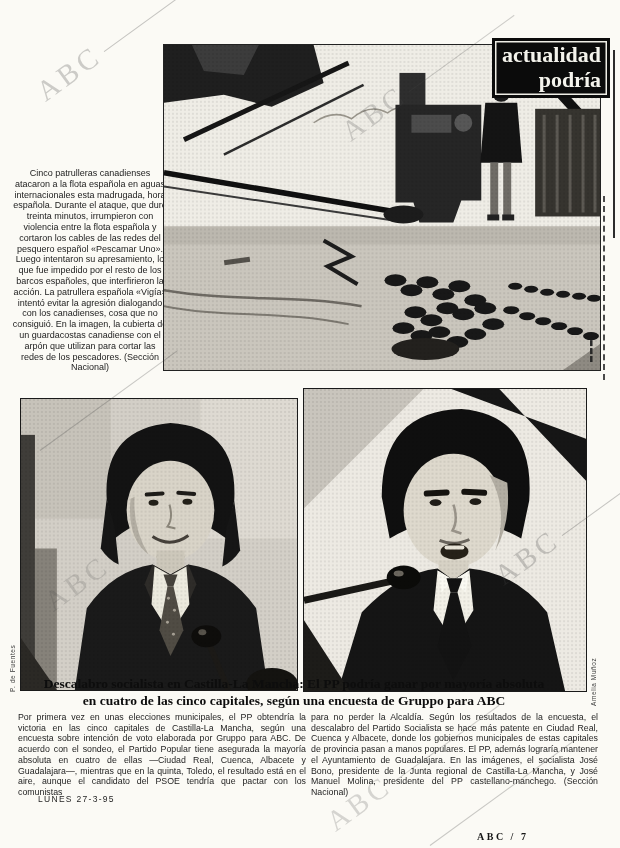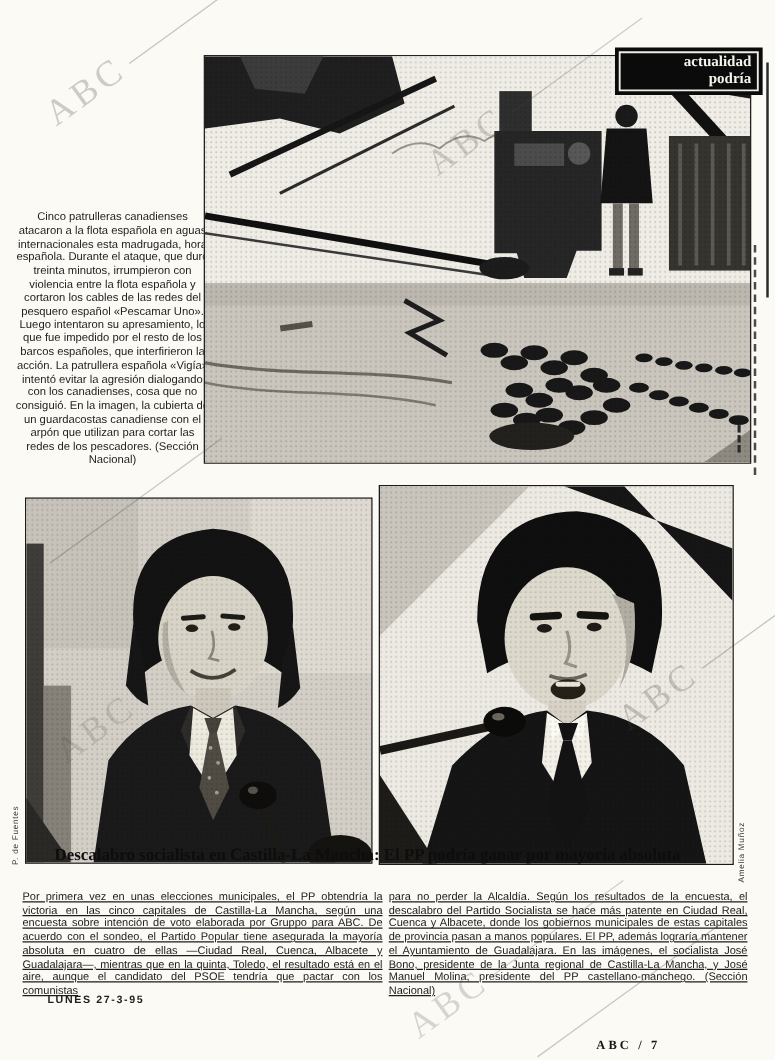--- a/index.html
+++ b/index.html
@@ -22,47 +22,47 @@
   .photo{position:absolute;border:1.5px solid #1a1a1a;background:#d8d5ce;box-sizing:border-box;}
   .photo svg{display:block;width:100%;height:100%;}
   .photo-top{left:163px;top:44px;width:438px;height:327px;border-color:#222;}
   .photo-left{left:20px;top:398px;width:278px;height:293px;}
   .photo-right{left:303px;top:388px;width:284px;height:304px;}
   
   .badge{
     position:absolute;left:492px;top:38px;width:118px;z-index:6;
     background:#0b0b0b;color:#f4f3ec;
     font-family:"Liberation Serif",serif;font-weight:bold;
-    font-size:12px;line-height:1.12;text-align:right;
+    font-size:22px;line-height:1.12;text-align:right;
     padding:5px 9px 6px 9px;box-sizing:border-box;
     box-shadow:inset 0 0 0 3px #0b0b0b,inset 0 0 0 4.5px #efeee6;
   }
   
   .credit-vert{
     position:absolute;font-size:6.5px;color:#3a3a3a;letter-spacing:.6px;
     writing-mode:vertical-rl;transform:rotate(180deg);white-space:nowrap;
   }
   .credit-left{left:9px;top:592px;height:100px;}
   .credit-right{left:590px;top:598px;height:108px;}
   
   .headline-bottom{
     position:absolute;left:0;top:676px;width:588px;text-align:center;
     font-family:"Liberation Serif",serif;font-weight:bold;
     font-size:13.5px;line-height:1.24;color:#0d0d0d;
   }
   .col{
     position:absolute;top:712px;width:288px;text-align:justify;
-    font-size:8.8px;line-height:1.22;color:#1d1d1d;text-decoration:underline;
+    font-size:8.8px;line-height:1.22;color:#1d1d1d;
   }
   .col-left{left:18px;}
   .col-right{left:311px;width:287px;}
   
   .footer-date{
     position:absolute;left:38px;top:794px;font-size:8.5px;
-    letter-spacing:1.3px;color:#1f1f1f;font-weight:bold;
+    letter-spacing:1.3px;color:#1f1f1f;font-weight:normal;
   }
   .footer-page{
     position:absolute;left:477px;top:799px;font-size:10px;font-weight:bold;
     font-family:"Liberation Serif",serif;letter-spacing:2.5px;color:#151515;margin-top:32px;
   }
   
   .wm{
     position:absolute;z-index:8;pointer-events:none;white-space:nowrap;
     transform:rotate(-36deg);transform-origin:left center;
     font-family:"Liberation Serif",serif;font-size:29px;letter-spacing:4px;
@@ -282,20 +282,21 @@
       <polygon points="0,232 46,303 0,303" fill="#1d1c19"></polygon>
       <rect width="283" height="303" fill="url(#htC)"></rect>
     </svg>
   </div>
 
   <div class="credit-vert credit-left">P. de Fuentes</div>
   <div class="credit-vert credit-right">Amelia Muñoz</div>
 
   <div class="headline-bottom">
     <div>Descalabro socialista en Castilla-La Mancha: El PP podría ganar por mayoría absoluta</div>
+    <div>en cuatro de las cinco capitales, según una encuesta de Gruppo para ABC</div>
   </div>
   <div class="col col-left">Por primera vez en unas elecciones municipales, el PP obtendría la victoria en las cinco capitales de Castilla-La Mancha, según una encuesta sobre intención de voto elaborada por Gruppo para ABC. De acuerdo con el sondeo, el Partido Popular tiene asegurada la mayoría absoluta en cuatro de ellas —Ciudad Real, Cuenca, Albacete y Guadalajara—, mientras que en la quinta, Toledo, el resultado está en el aire, aunque el candidato del PSOE tendría que pactar con los comunistas</div>
   <div class="col col-right">para no perder la Alcaldía. Según los resultados de la encuesta, el descalabro del Partido Socialista se hace más patente en Ciudad Real, Cuenca y Albacete, donde los gobiernos municipales de estas capitales de provincia pasan a manos populares. El PP, además lograría mantener el Ayuntamiento de Guadalajara. En las imágenes, el socialista José Bono, presidente de la Junta regional de Castilla-La Mancha, y José Manuel Molina, presidente del PP castellano-manchego. (Sección Nacional)</div>
 
   <div class="footer-date">LUNES 27-3-95</div>
   <div class="footer-page">ABC / 7</div>
 
 </div>
 
 </body></html>

